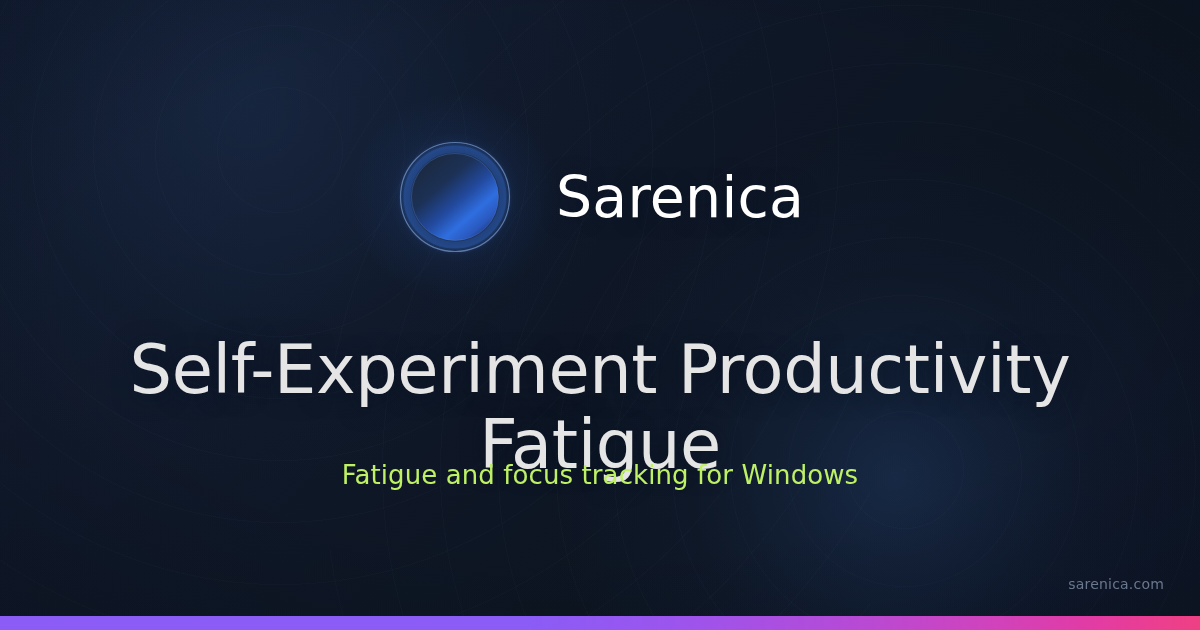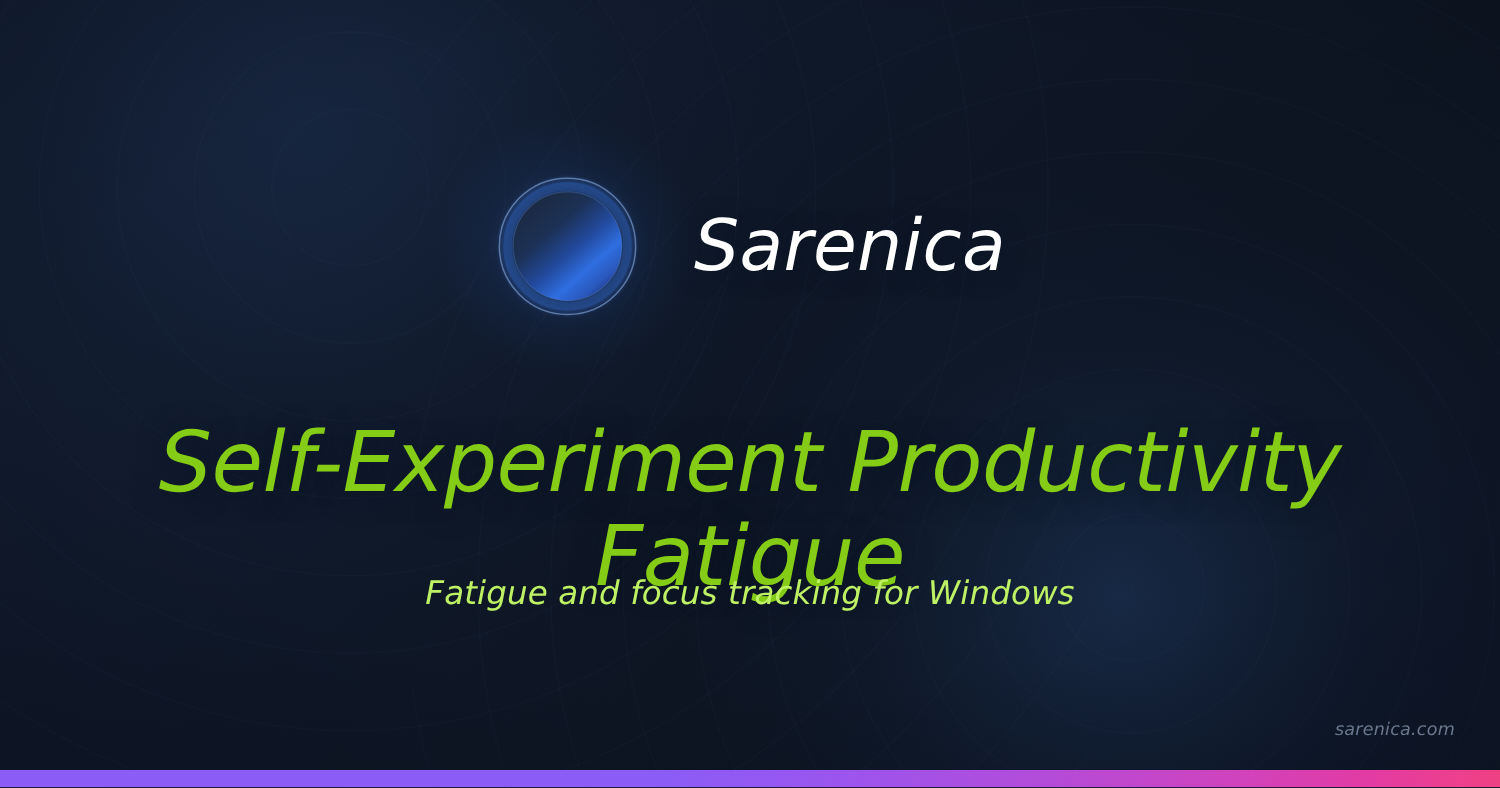--- a/index.html
+++ b/index.html
@@ -9,21 +9,20 @@
     background: #0b1120;
   }
 
   .card {
     position: relative;
     width: 1200px;
     height: 630px;
     overflow: hidden;
     font-family: "DejaVu Sans", "Liberation Sans", sans-serif;
     background: #101a2c;
-    font-style: italic;
     -webkit-font-smoothing: antialiased;
   }
 
   
 
   .bg-base {
     position: absolute;
     inset: 0;
     background:
       linear-gradient(135deg, #121c30 0%, #0f1828 38%, #0d1522 65%, #0e1626 100%);
@@ -161,21 +160,21 @@
 
   .headline {
     position: absolute;
     top: 288px;
     left: 90px;
     right: 90px;
     text-align: center;
     font-size: 67px;
     font-weight: 400;
     line-height: 1.115;
-    color: #84cc16;
+    color: #e5e5e5;
     letter-spacing: -0.4px;
     text-shadow: 0 2px 22px rgba(8, 16, 34, 0.6);
   }
 
   .subtitle {
     position: absolute;
     top: 458px;
     left: 90px;
     right: 90px;
     text-align: center;

